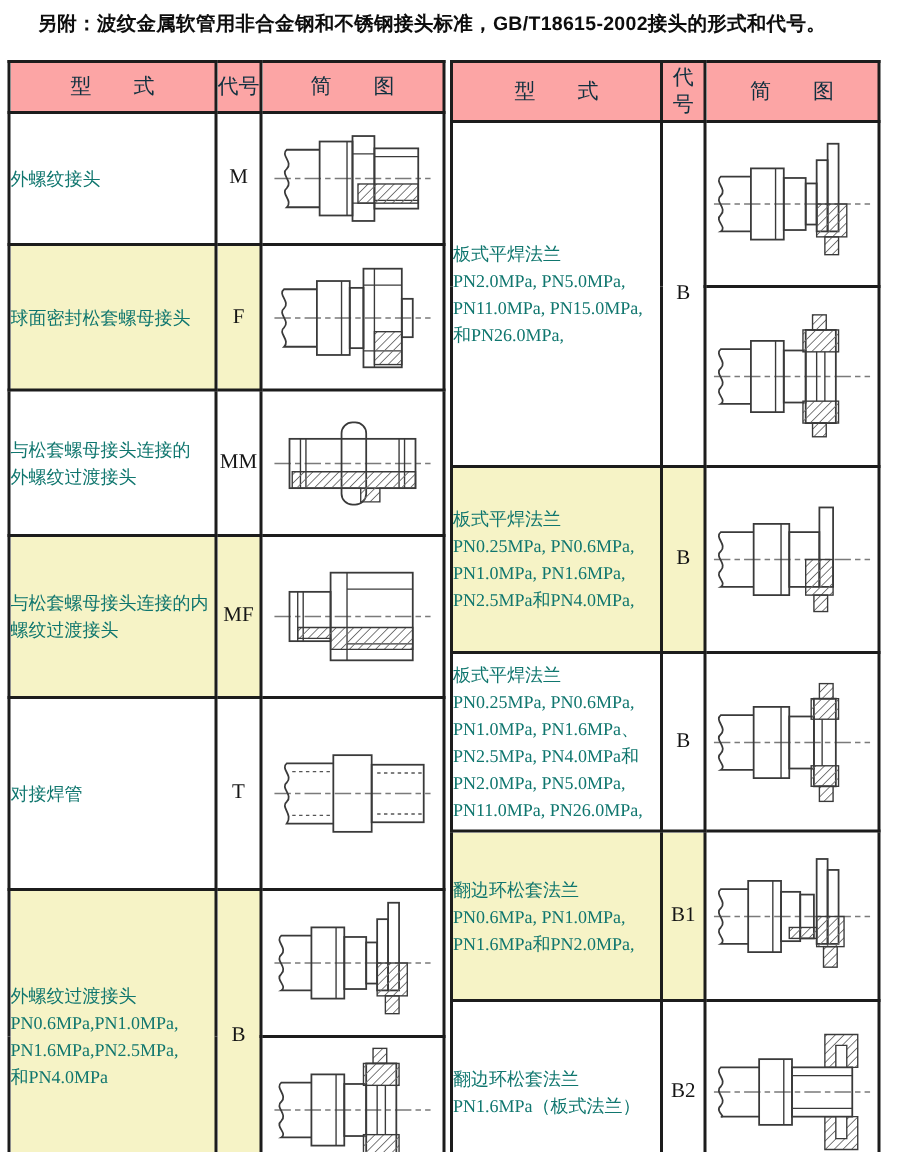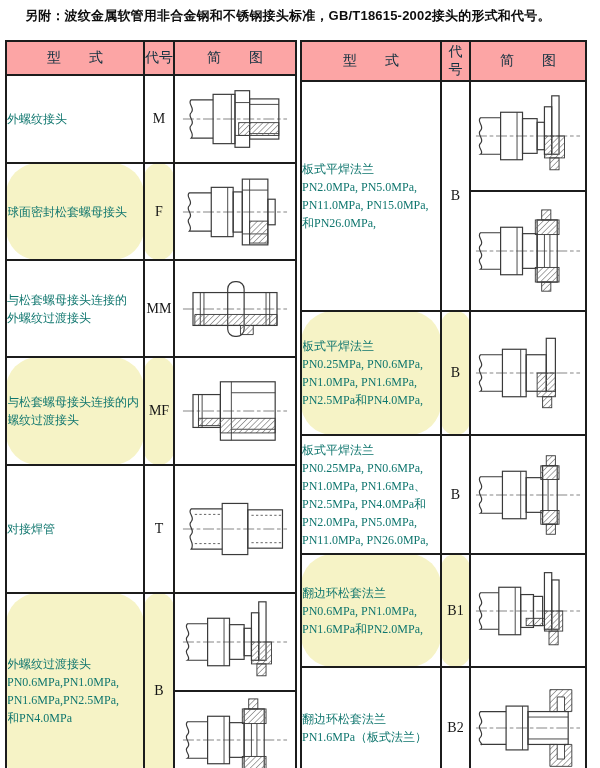--- a/index.html
+++ b/index.html
@@ -18,21 +18,21 @@
   table.jtable th{
     background:#fca5a5;font-weight:normal;font-size:14px;height:32px;
     text-align:center;color:#10303f;
   }
   td.type{
     text-align:left;padding:3px 2px 3px 7px;font-size:12px;line-height:1.5;
     white-space:pre-line;color:#0f766e;
   }
   td.code{text-align:center;font-size:14px;color:#151515;}
   td.diag{background:#ffffff;text-align:center;}
-  td.hl{background:#f6f3c6;border-radius:32px;}
+  td.hl{background:#f6f3c6;}
   .diagbox{width:114px;height:84px;margin:0 auto;}
   .diagbox svg{display:block;width:100%;height:100%;}
   .lt .c-type{width:138px}.lt .c-code{width:30px}.lt .c-diag{width:122px}
   .rt .c-type{width:140px}.rt .c-code{width:29px}.rt .c-diag{width:116px}
 </style>
 </head>
 <body>
 
 <div class="title">另附：波纹金属软管用非合金钢和不锈钢接头标准，GB/T18615-2002接头的形式和代号。</div>
 

